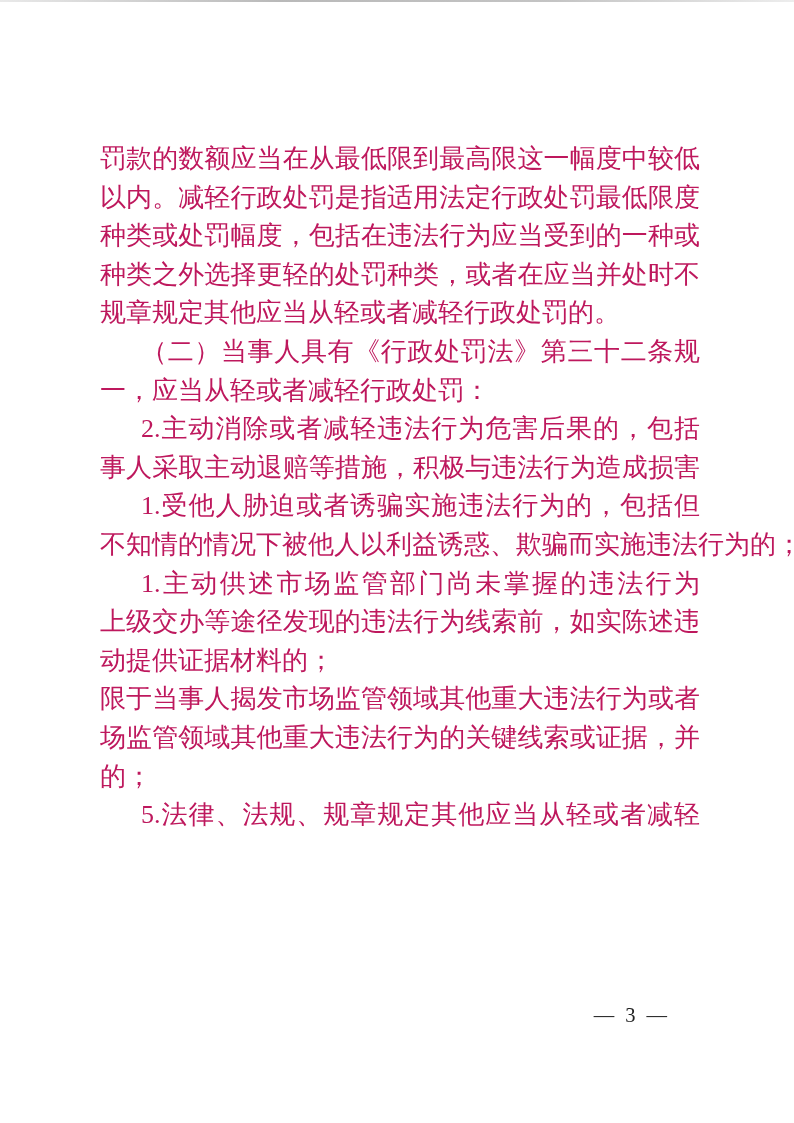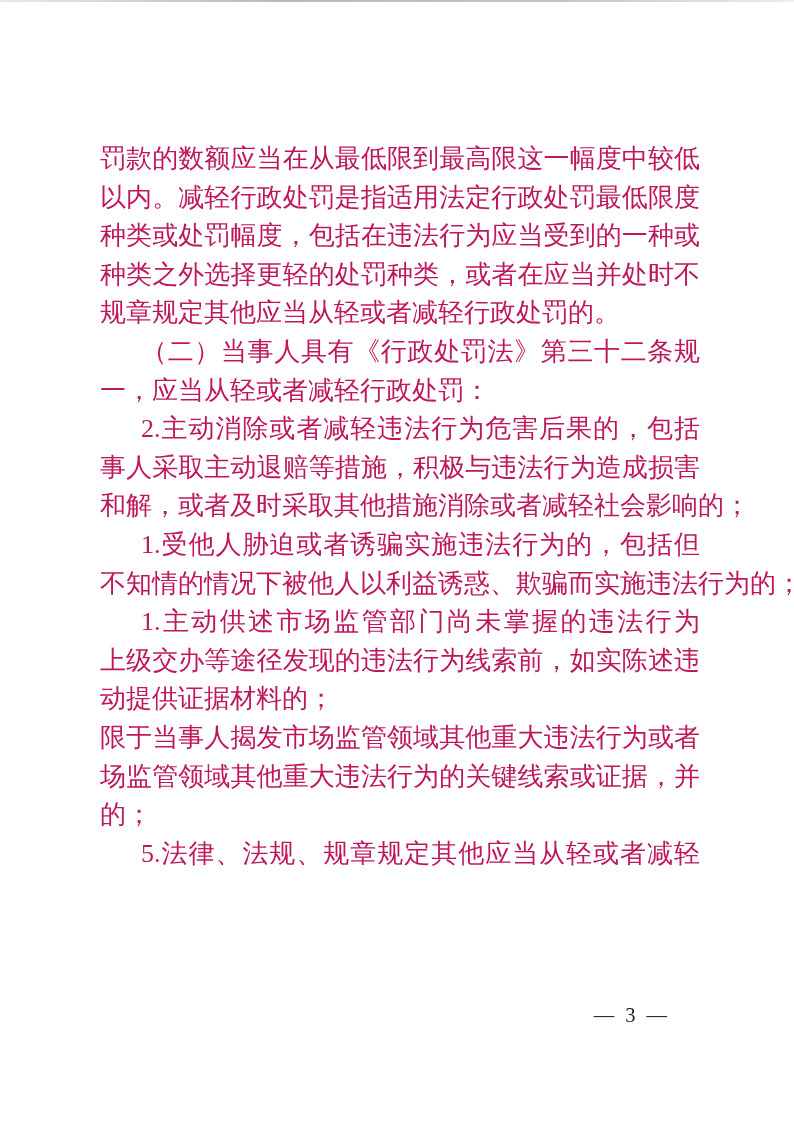--- a/index.html
+++ b/index.html
@@ -74,21 +74,20 @@
   <main class="content">
       <div class="line just">罚款的数额应当在从最低限到最高限这一幅度中较低的30%部分</div>
       <div class="line just">以内。减轻行政处罚是指适用法定行政处罚最低限度以下的处罚</div>
       <div class="line just">种类或处罚幅度，包括在违法行为应当受到的一种或者几种处罚</div>
       <div class="line just">种类之外选择更轻的处罚种类，或者在应当并处时不并处，也包</div>
       <div class="line">规章规定其他应当从轻或者减轻行政处罚的。</div>
       <div class="line just indent">（二）当事人具有《行政处罚法》第三十二条规定的情形之</div>
       <div class="line">一，应当从轻或者减轻行政处罚：</div>
       <div class="line just indent">2.主动消除或者减轻违法行为危害后果的，包括但不限于当</div>
       <div class="line just">事人采取主动退赔等措施，积极与违法行为造成损害的他人达成</div>
-      <div class="line">和解，或者及时采取其他措施消除或者减轻社会影响的；</div>
       <div class="line just indent">1.受他人胁迫或者诱骗实施违法行为的，包括但不限于当事</div>
       <div class="line">不知情的情况下被他人以利益诱惑、欺骗而实施违法行为的；</div>
       <div class="line just indent">1.主动供述市场监管部门尚未掌握的违法行为的，包括但不</div>
       <div class="line just">上级交办等途径发现的违法行为线索前，如实陈述违法事实并主</div>
       <div class="line">动提供证据材料的；</div>
       <div class="line just">限于当事人揭发市场监管领域其他重大违法行为或者提供查处市</div>
       <div class="line just">场监管领域其他重大违法行为的关键线索或证据，并经查证属实</div>
       <div class="line">的；</div>
       <div class="line just indent">5.法律、法规、规章规定其他应当从轻或者减轻行政处罚的。</div>
     </main>

